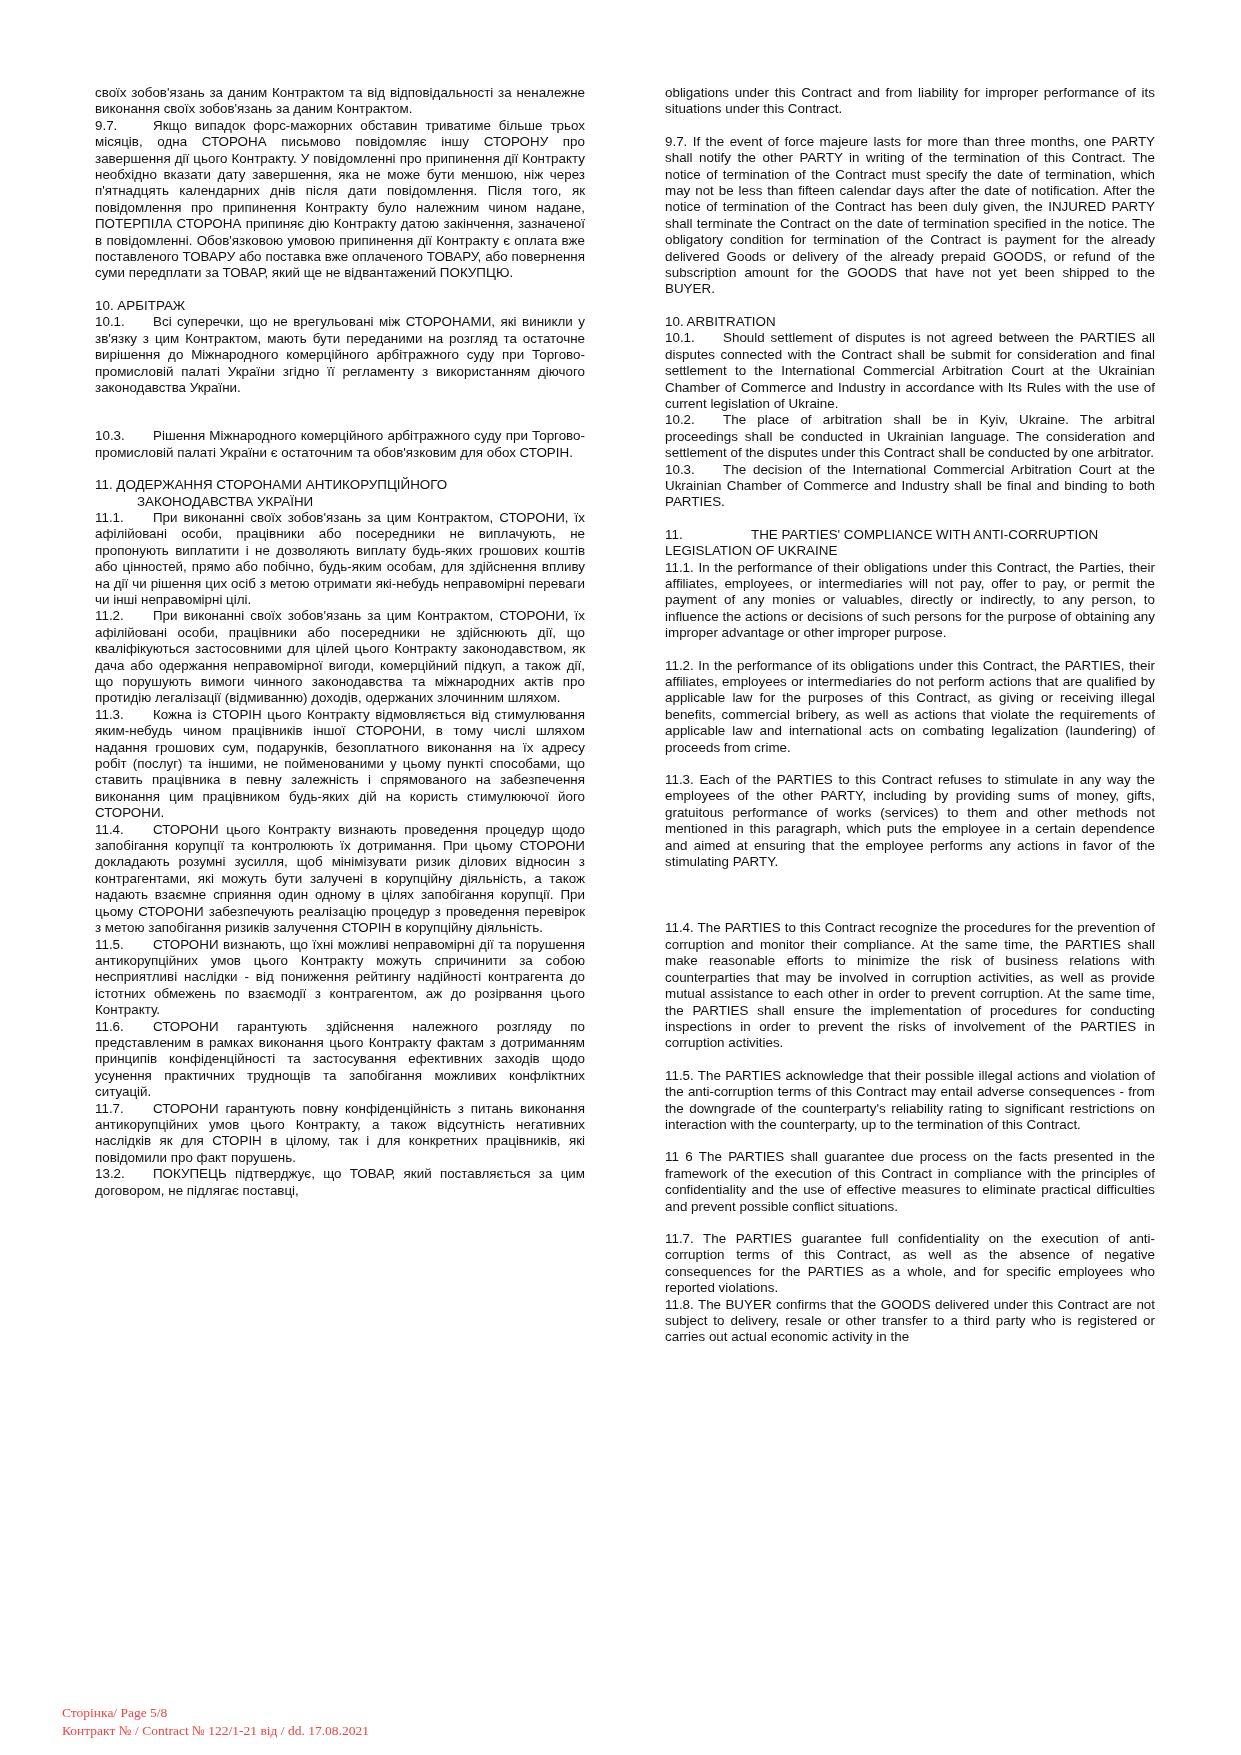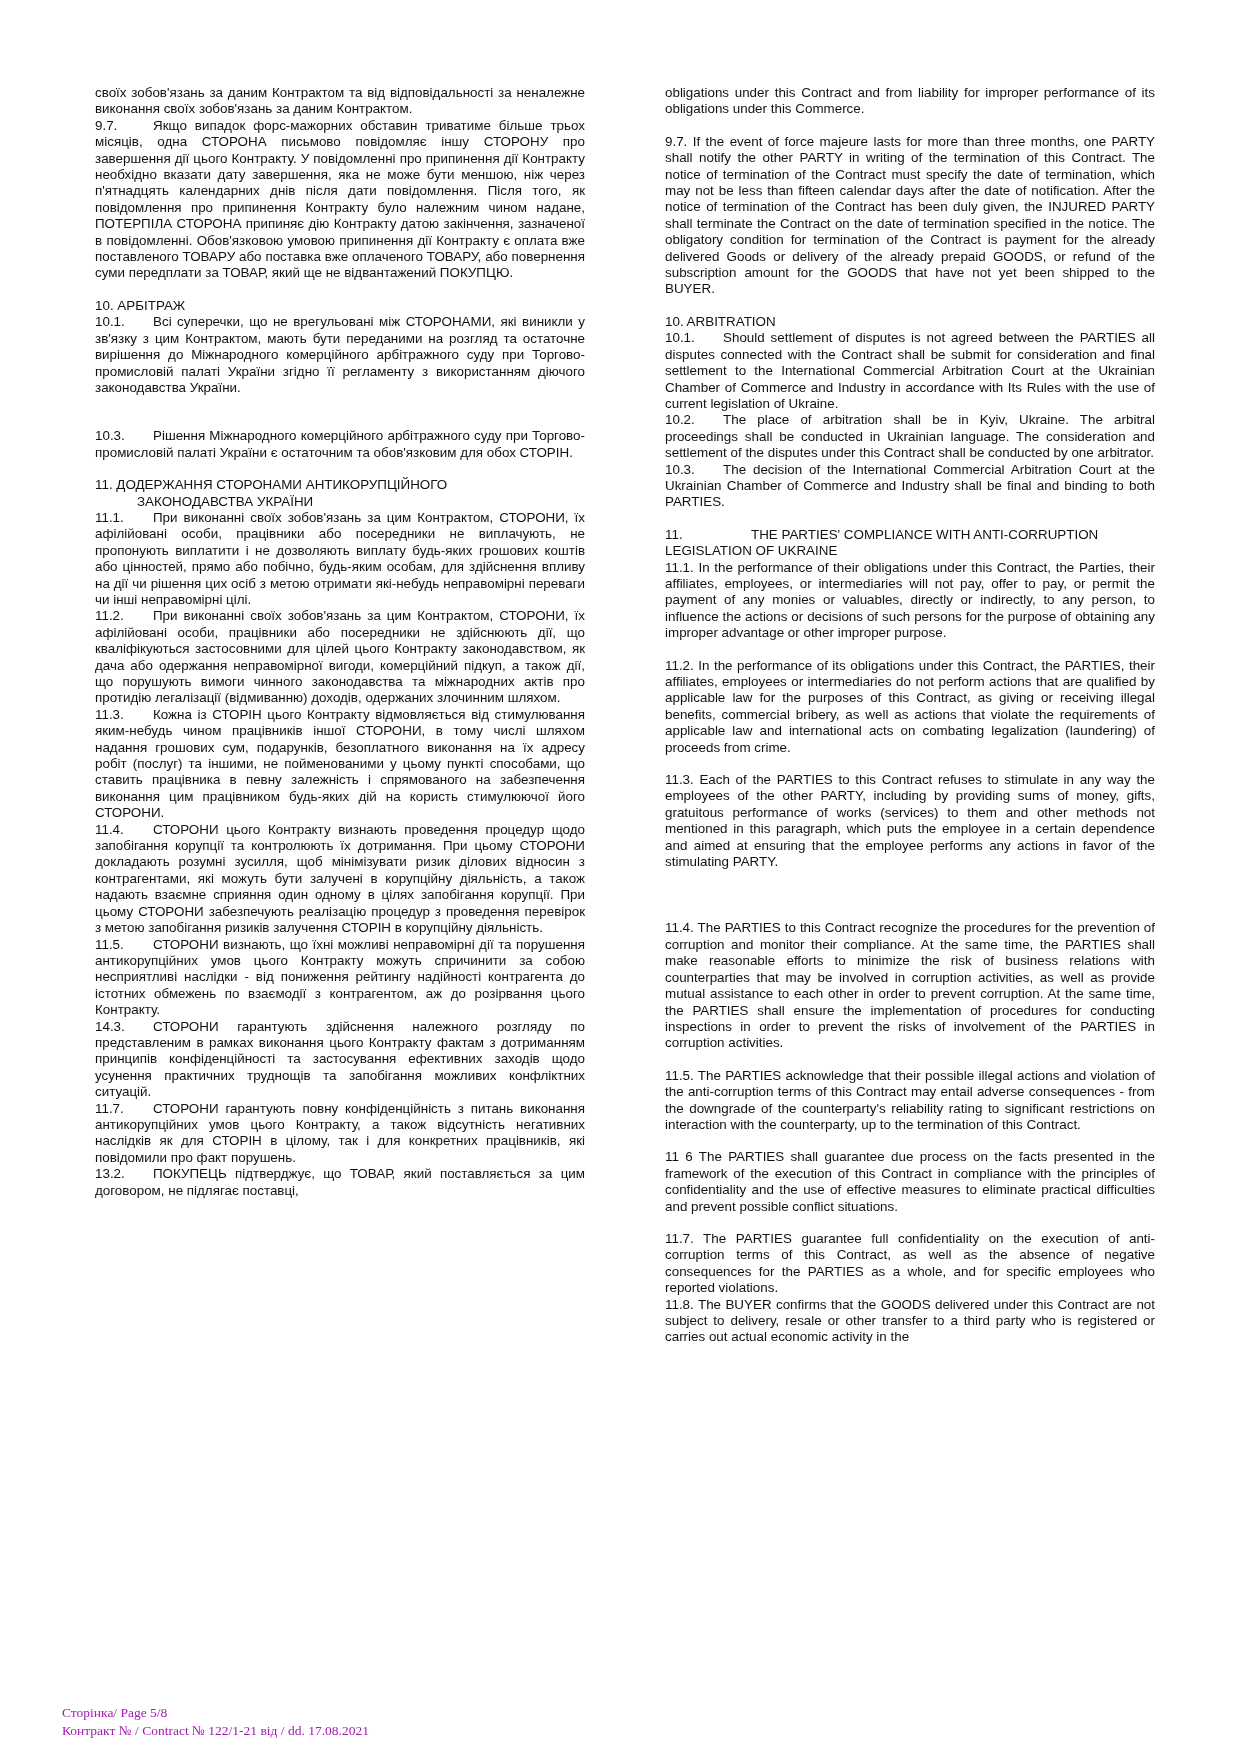--- a/index.html
+++ b/index.html
@@ -8,21 +8,21 @@
   .col { position: absolute; top: 85px; width: 490px; font-family: "Liberation Sans", sans-serif; font-size: 13.4px; line-height: 16.4px; text-align: justify; }
   .col-uk { left: 95px; }
   .col-en { left: 665px; }
   .p { margin: 0; }
   .gap { height: 16px; }
   .gap-big { height: 50px; }
   .h { font-weight: normal; margin: 0; }
   .h-indent { padding-left: 42px; }
   .num { display: inline-block; width: 58px; }
   .num-h { display: inline-block; width: 86px; }
-  .footer { position: absolute; left: 62px; top: 1704px; font-family: "Liberation Serif", serif; font-size: 13.5px; line-height: 18px; color: #a21caf; }
+  .footer { position: absolute; left: 62px; top: 1704px; font-family: "Liberation Serif", serif; font-size: 13.5px; line-height: 18px; color: #ef4444; }
 </style>
 </head>
 <body>
 
 <div class="page">
 
   <div class="col col-uk">
     <p class="p">своїх зобов'язань за даним Контрактом та від відповідальності за неналежне виконання своїх зобов'язань за даним Контрактом.</p>
     <p class="p"><span class="num">9.7.</span><span>Якщо випадок форс-мажорних обставин триватиме більше трьох місяців, одна СТОРОНА письмово повідомляє іншу СТОРОНУ про завершення дії цього Контракту. У повідомленні про припинення дії Контракту необхідно вказати дату завершення, яка не може бути меншою, ніж через п'ятнадцять календарних днів після дати повідомлення. Після того, як повідомлення про припинення Контракту було належним чином надане, ПОТЕРПІЛА СТОРОНА припиняє дію Контракту датою закінчення, зазначеної в повідомленні. Обов'язковою умовою припинення дії Контракту є оплата вже поставленого ТОВАРУ або поставка вже оплаченого ТОВАРУ, або повернення суми передплати за ТОВАР, який ще не відвантажений ПОКУПЦЮ.</span></p>
     <div class="gap"></div>
@@ -32,27 +32,27 @@
     <div class="gap"></div>
     <p class="p"><span class="num">10.3.</span><span>Рішення Міжнародного комерційного арбітражного суду при Торгово-промисловій палаті України є остаточним та обов'язковим для обох СТОРІН.</span></p>
     <div class="gap"></div>
     <p class="h">11.  ДОДЕРЖАННЯ СТОРОНАМИ АНТИКОРУПЦІЙНОГО</p>
     <p class="h h-indent">ЗАКОНОДАВСТВА УКРАЇНИ</p>
     <p class="p"><span class="num">11.1.</span><span>При виконанні своїх зобов'язань за цим Контрактом, СТОРОНИ, їх афілійовані особи, працівники або посередники не виплачують, не пропонують виплатити і не дозволяють виплату будь-яких грошових коштів або цінностей, прямо або побічно, будь-яким особам, для здійснення впливу на дії чи рішення цих осіб з метою отримати які-небудь неправомірні переваги чи інші неправомірні цілі.</span></p>
     <p class="p"><span class="num">11.2.</span><span>При виконанні своїх зобов'язань за цим Контрактом, СТОРОНИ, їх афілійовані особи, працівники або посередники не здійснюють дії, що кваліфікуються застосовними для цілей цього Контракту законодавством, як дача або одержання неправомірної вигоди, комерційний підкуп, а також дії, що порушують вимоги чинного законодавства та міжнародних актів про протидію легалізації (відмиванню) доходів, одержаних злочинним шляхом.</span></p>
     <p class="p"><span class="num">11.3.</span><span>Кожна із СТОРІН цього Контракту відмовляється від стимулювання яким-небудь чином працівників іншої СТОРОНИ, в тому числі шляхом надання грошових сум, подарунків, безоплатного виконання на їх адресу робіт (послуг) та іншими, не пойменованими у цьому пункті способами, що ставить працівника в певну залежність і спрямованого на забезпечення виконання цим працівником будь-яких дій на користь стимулюючої його СТОРОНИ.</span></p>
     <p class="p"><span class="num">11.4.</span><span>СТОРОНИ цього Контракту визнають проведення процедур щодо запобігання корупції та контролюють їх дотримання. При цьому СТОРОНИ докладають розумні зусилля, щоб мінімізувати ризик ділових відносин з контрагентами, які можуть бути залучені в корупційну діяльність, а також надають взаємне сприяння один одному в цілях запобігання корупції. При цьому СТОРОНИ забезпечують реалізацію процедур з проведення перевірок з метою запобігання ризиків залучення СТОРІН в корупційну діяльність.</span></p>
     <p class="p"><span class="num">11.5.</span><span>СТОРОНИ визнають, що їхні можливі неправомірні дії та порушення антикорупційних умов цього Контракту можуть спричинити за собою несприятливі наслідки - від пониження рейтингу надійності контрагента до істотних обмежень по взаємодії з контрагентом, аж до розірвання цього Контракту.</span></p>
-    <p class="p"><span class="num">14.3.</span><span>СТОРОНИ гарантують здійснення належного розгляду по представленим в рамках виконання цього Контракту фактам з дотриманням принципів конфіденційності та застосування ефективних заходів щодо усунення практичних труднощів та запобігання можливих конфліктних ситуацій.</span></p>
+    <p class="p"><span class="num">11.6.</span><span>СТОРОНИ гарантують здійснення належного розгляду по представленим в рамках виконання цього Контракту фактам з дотриманням принципів конфіденційності та застосування ефективних заходів щодо усунення практичних труднощів та запобігання можливих конфліктних ситуацій.</span></p>
     <p class="p"><span class="num">11.7.</span><span>СТОРОНИ гарантують повну конфіденційність з питань виконання антикорупційних умов цього Контракту, а також відсутність негативних наслідків як для СТОРІН в цілому, так і для конкретних працівників, які повідомили про факт порушень.</span></p>
     <p class="p"><span class="num">13.2.</span><span>ПОКУПЕЦЬ підтверджує, що ТОВАР, який поставляється за цим договором, не підлягає поставці,</span></p>
   </div>
 
   <div class="col col-en">
-    <p class="p">obligations under this Contract and from liability for improper performance of its obligations under this Commerce.</p>
+    <p class="p">obligations under this Contract and from liability for improper performance of its situations under this Contract.</p>
     <div class="gap"></div>
     <p class="p">9.7. If the event of force majeure lasts for more than three months, one PARTY shall notify the other PARTY in writing of the termination of this Contract. The notice of termination of the Contract must specify the date of termination, which may not be less than fifteen calendar days after the date of notification. After the notice of termination of the Contract has been duly given, the INJURED PARTY shall terminate the Contract on the date of termination specified in the notice. The obligatory condition for termination of the Contract is payment for the already delivered Goods or delivery of the already prepaid GOODS, or refund of the subscription amount for the GOODS that have not yet been shipped to the BUYER.</p>
     <div class="gap"></div>
     <p class="h">10.  ARBITRATION</p>
     <p class="p"><span class="num">10.1.</span><span>Should settlement of disputes is not agreed between the PARTIES all disputes connected with the Contract shall be submit for consideration and final settlement to the International Commercial Arbitration Court at the Ukrainian Chamber of Commerce and Industry in accordance with Its Rules with the use of current legislation of Ukraine.</span></p>
     <p class="p"><span class="num">10.2.</span><span>The place of arbitration shall be in Kyiv, Ukraine. The arbitral proceedings shall be conducted in Ukrainian language. The consideration and settlement of the disputes under this Contract shall be conducted by one arbitrator.</span></p>
     <p class="p"><span class="num">10.3.</span><span>The decision of the International Commercial Arbitration Court at the Ukrainian Chamber of Commerce and Industry shall be final and binding to both PARTIES.</span></p>
     <div class="gap"></div>
     <p class="h"><span class="num-h">11.</span><span>THE PARTIES' COMPLIANCE WITH ANTI-CORRUPTION</span></p>
     <p class="h">LEGISLATION OF UKRAINE</p>

